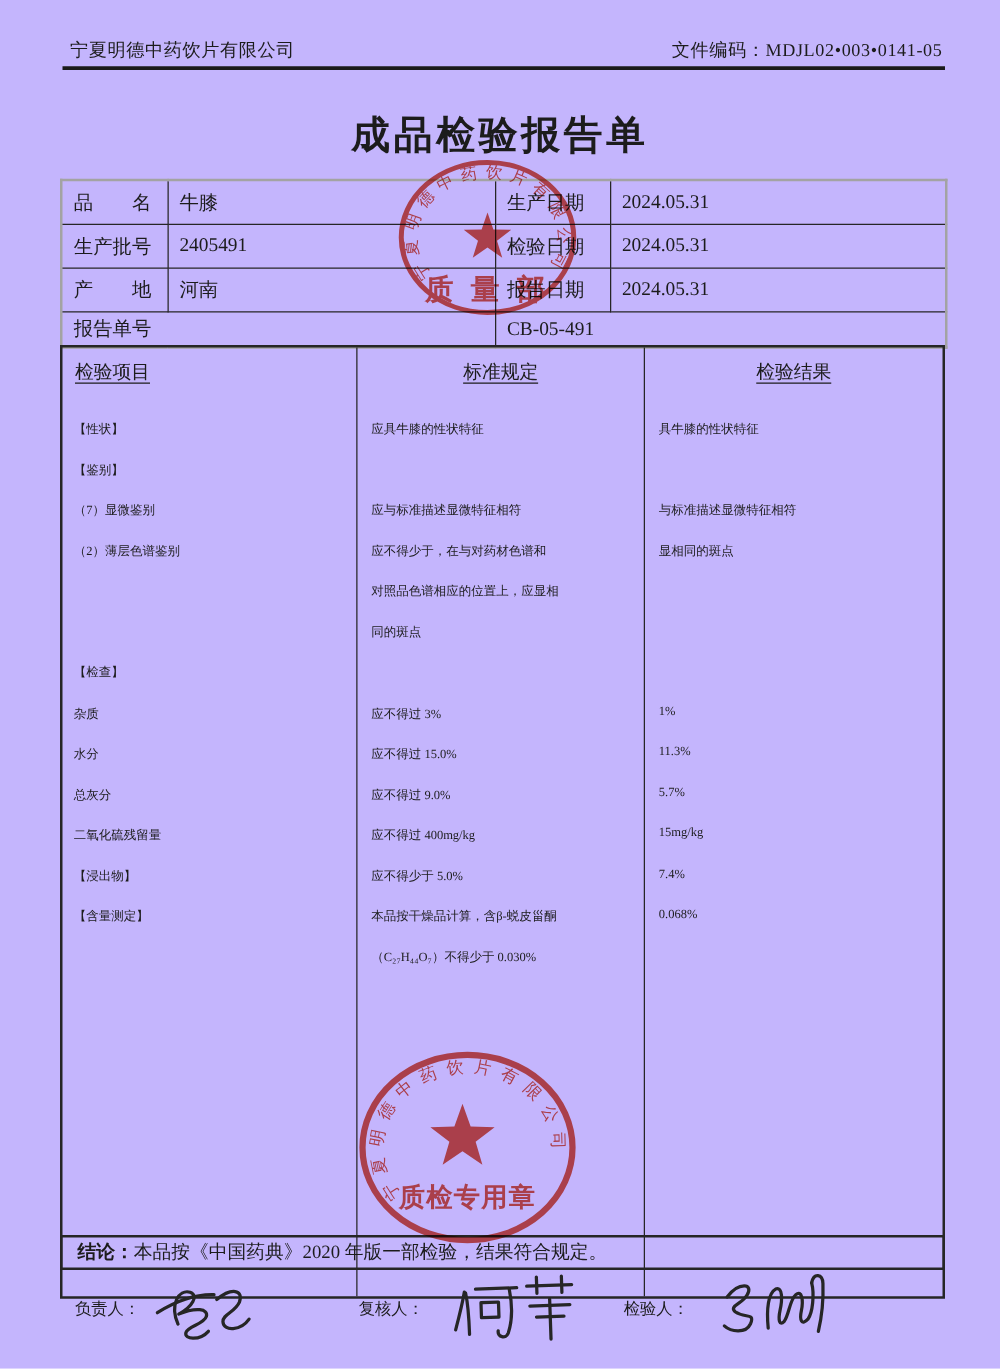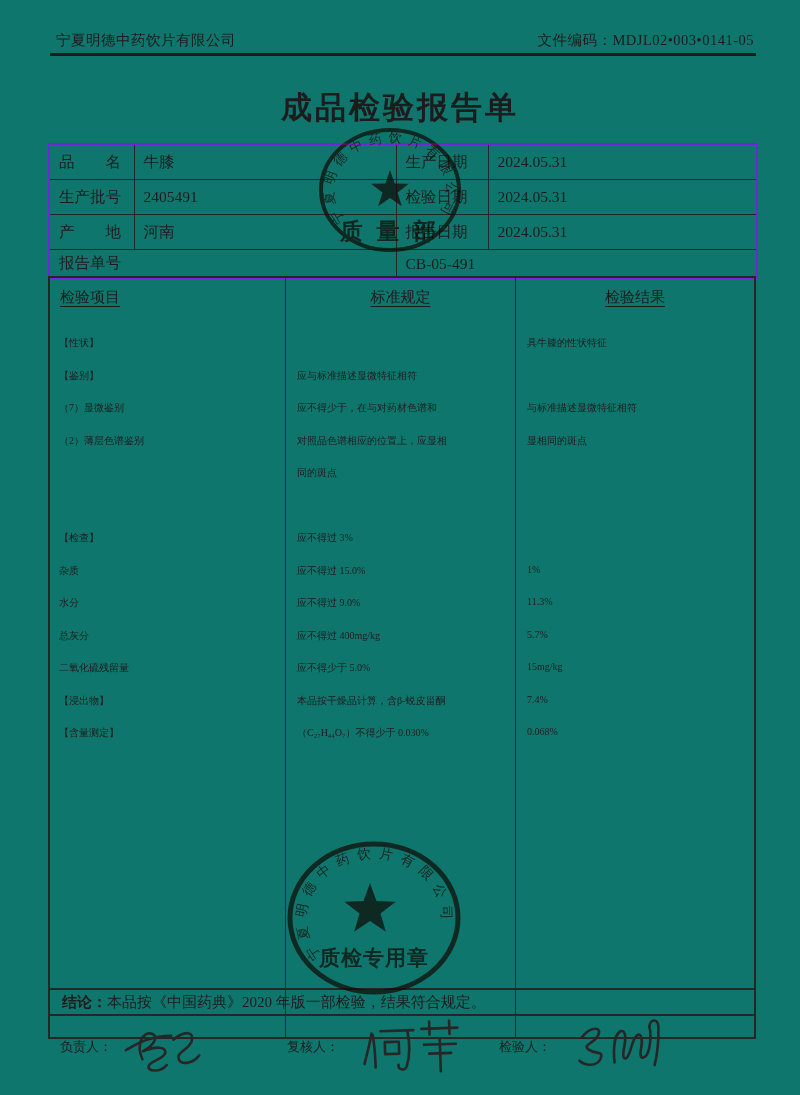--- a/index.html
+++ b/index.html
@@ -1,32 +1,32 @@
 <!DOCTYPE html>
 <html><head>
 <meta charset="utf-8">
 <style>
   html,body{margin:0;padding:0;background:#fff;}
   .page{
-    position:relative;width:800px;height:1095px;background:#0f766e;overflow:hidden;
+    position:relative;width:800px;height:1095px;background:#c4b5fd;overflow:hidden;
     font-family:"Liberation Serif","DejaVu Serif",serif;color:#1c1c1c;
   }
   
   .hdr-left{position:absolute;left:56px;top:31px;font-size:14.5px;letter-spacing:.5px;}
   .hdr-right{position:absolute;right:46px;top:31px;font-size:14.5px;letter-spacing:.5px;}
   .hdr-rule{position:absolute;left:50px;top:53px;width:706px;height:3px;background:#1b1b1b;}
   
   .title{position:absolute;left:0;top:87px;width:100%;text-align:center;
          font-size:31px;font-weight:bold;letter-spacing:3px;}
   
   table.info{position:absolute;left:48px;top:143px;width:708px;border-collapse:collapse;
              table-layout:fixed;font-size:15.5px;}
   table.info td{border:1.5px solid #262626;padding:0 0 0 9px;height:34px;
                 white-space:nowrap;overflow:hidden;}
-  table.info{border:2px solid #6d28d9;}
+  table.info{border:2px solid #a3a3a3;}
   table.info tr.short td{height:27px;}
   
   .spec{position:absolute;left:48px;top:276px;width:708px;height:763px;
         border:2px solid #262626;box-sizing:border-box;display:flex;}
   .spec .col{box-sizing:border-box;height:100%;}
   .spec .c1{width:236px;border-right:1.5px solid #262626;}
   .spec .c2{width:230px;border-right:1.5px solid #262626;}
   .spec .c3{flex:1;}
   .col-hd{margin-top:10px;height:22px;font-size:15px;}
   .c1 .col-hd{padding-left:10px;text-align:left;}
@@ -110,20 +110,21 @@
         <div class="line">总灰分</div>
         <div class="line">二氧化硫残留量</div>
         <div class="line">【浸出物】</div>
         <div class="line">【含量测定】</div>
         <div class="line"></div>
       </div>
     </div>
     <div class="col c2">
       <div class="col-hd"><span>标准规定</span></div>
       <div class="lines">
+        <div class="line">应具牛膝的性状特征</div>
         <div class="line"></div>
         <div class="line">应与标准描述显微特征相符</div>
         <div class="line">应不得少于，在与对药材色谱和</div>
         <div class="line">对照品色谱相应的位置上，应显相</div>
         <div class="line">同的斑点</div>
         <div class="line"></div>
         <div class="line">应不得过 3%</div>
         <div class="line">应不得过 15.0%</div>
         <div class="line">应不得过 9.0%</div>
         <div class="line">应不得过 400mg/kg</div>

